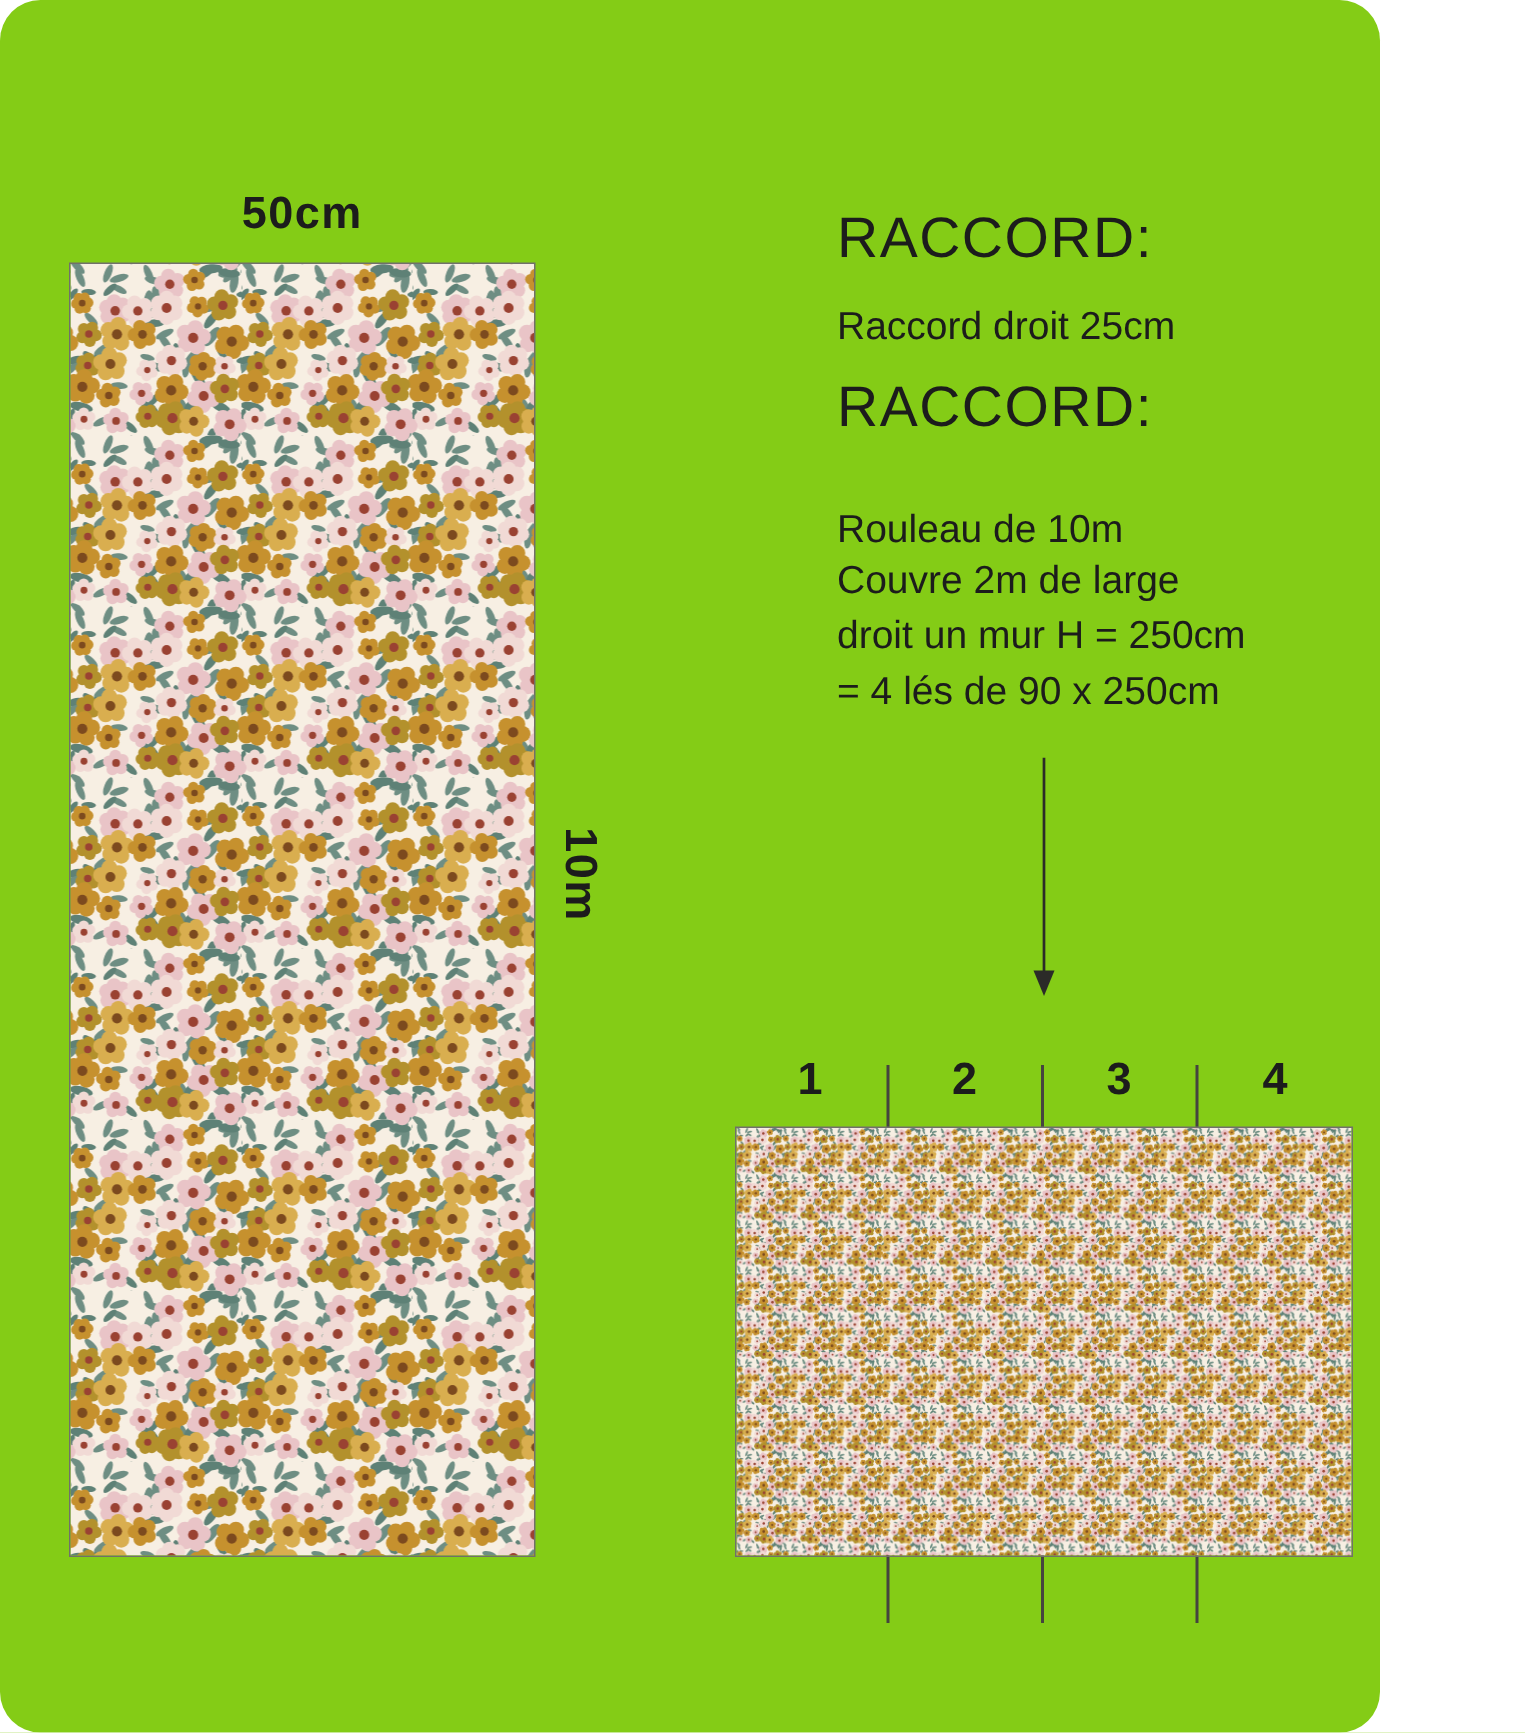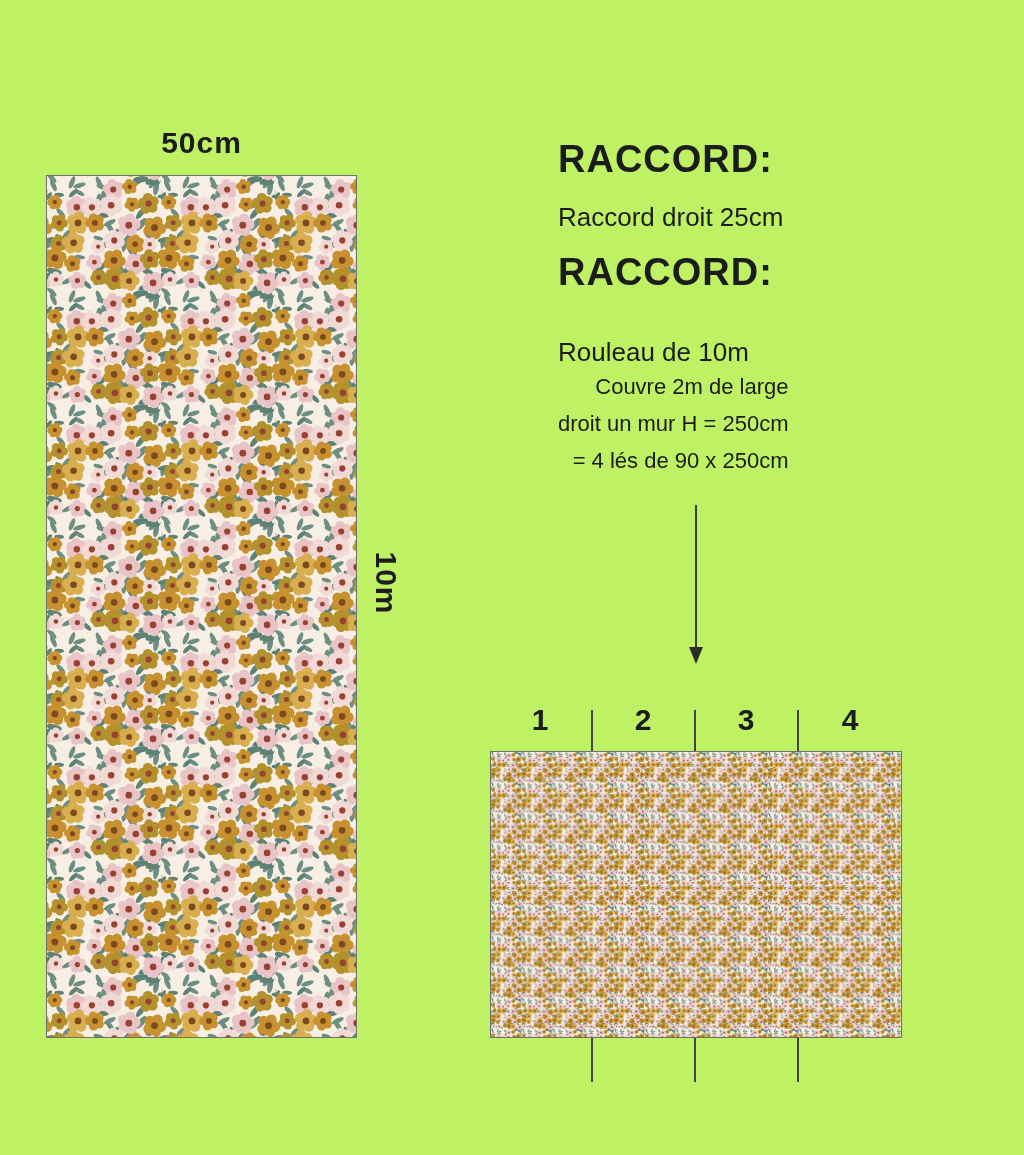--- a/index.html
+++ b/index.html
@@ -2,26 +2,27 @@
 <html><head>
 <meta charset="utf-8">
 <style>
   html, body {
     margin: 0;
     padding: 0;
     background: #ffffff;
   }
   .canvas {
     position: relative;
-    width: 1024px;
+    width: 920px;
     height: 1155px;
-    background: #bef264;
+    background: #84cc16;
     font-family: "Liberation Sans", sans-serif;
     color: #1c1c1c;
     overflow: hidden;
+    border-radius: 27px;
   }
   .dim-label {
     position: absolute;
     font-weight: 700;
     font-size: 30px;
     letter-spacing: 1px;
     color: #1c1c1c;
     white-space: nowrap;
   }
   #label-roll-width {
@@ -57,39 +58,38 @@
     width: 100%;
     height: 100%;
   }
   .spec-text {
     position: absolute;
     left: 558px;
     white-space: nowrap;
   }
   .spec-title {
     font-size: 38px;
-    font-weight: 700;
+    font-weight: 400;
     letter-spacing: 1px;
     line-height: 1.1;
   }
   .spec-value {
     font-size: 26px;
     font-weight: 400;
     line-height: 1.2;
   }
   #raccord-title { top: 139px; }
   #raccord-value { top: 202px; }
   #rouleau-title { top: 252px; }
   #rouleau-value { top: 301px; margin-top: 36px; }
   #coverage-text {
     top: 368px;
-    font-size: 22px;
+    font-size: 26px;
     line-height: 37px;
     white-space: nowrap;
-    text-align: right;
   }
   .arrow {
     position: absolute;
     left: 687px;
     top: 505px;
   }
   .strip-num {
     position: absolute;
     top: 703px;
     transform: translateX(-50%);

